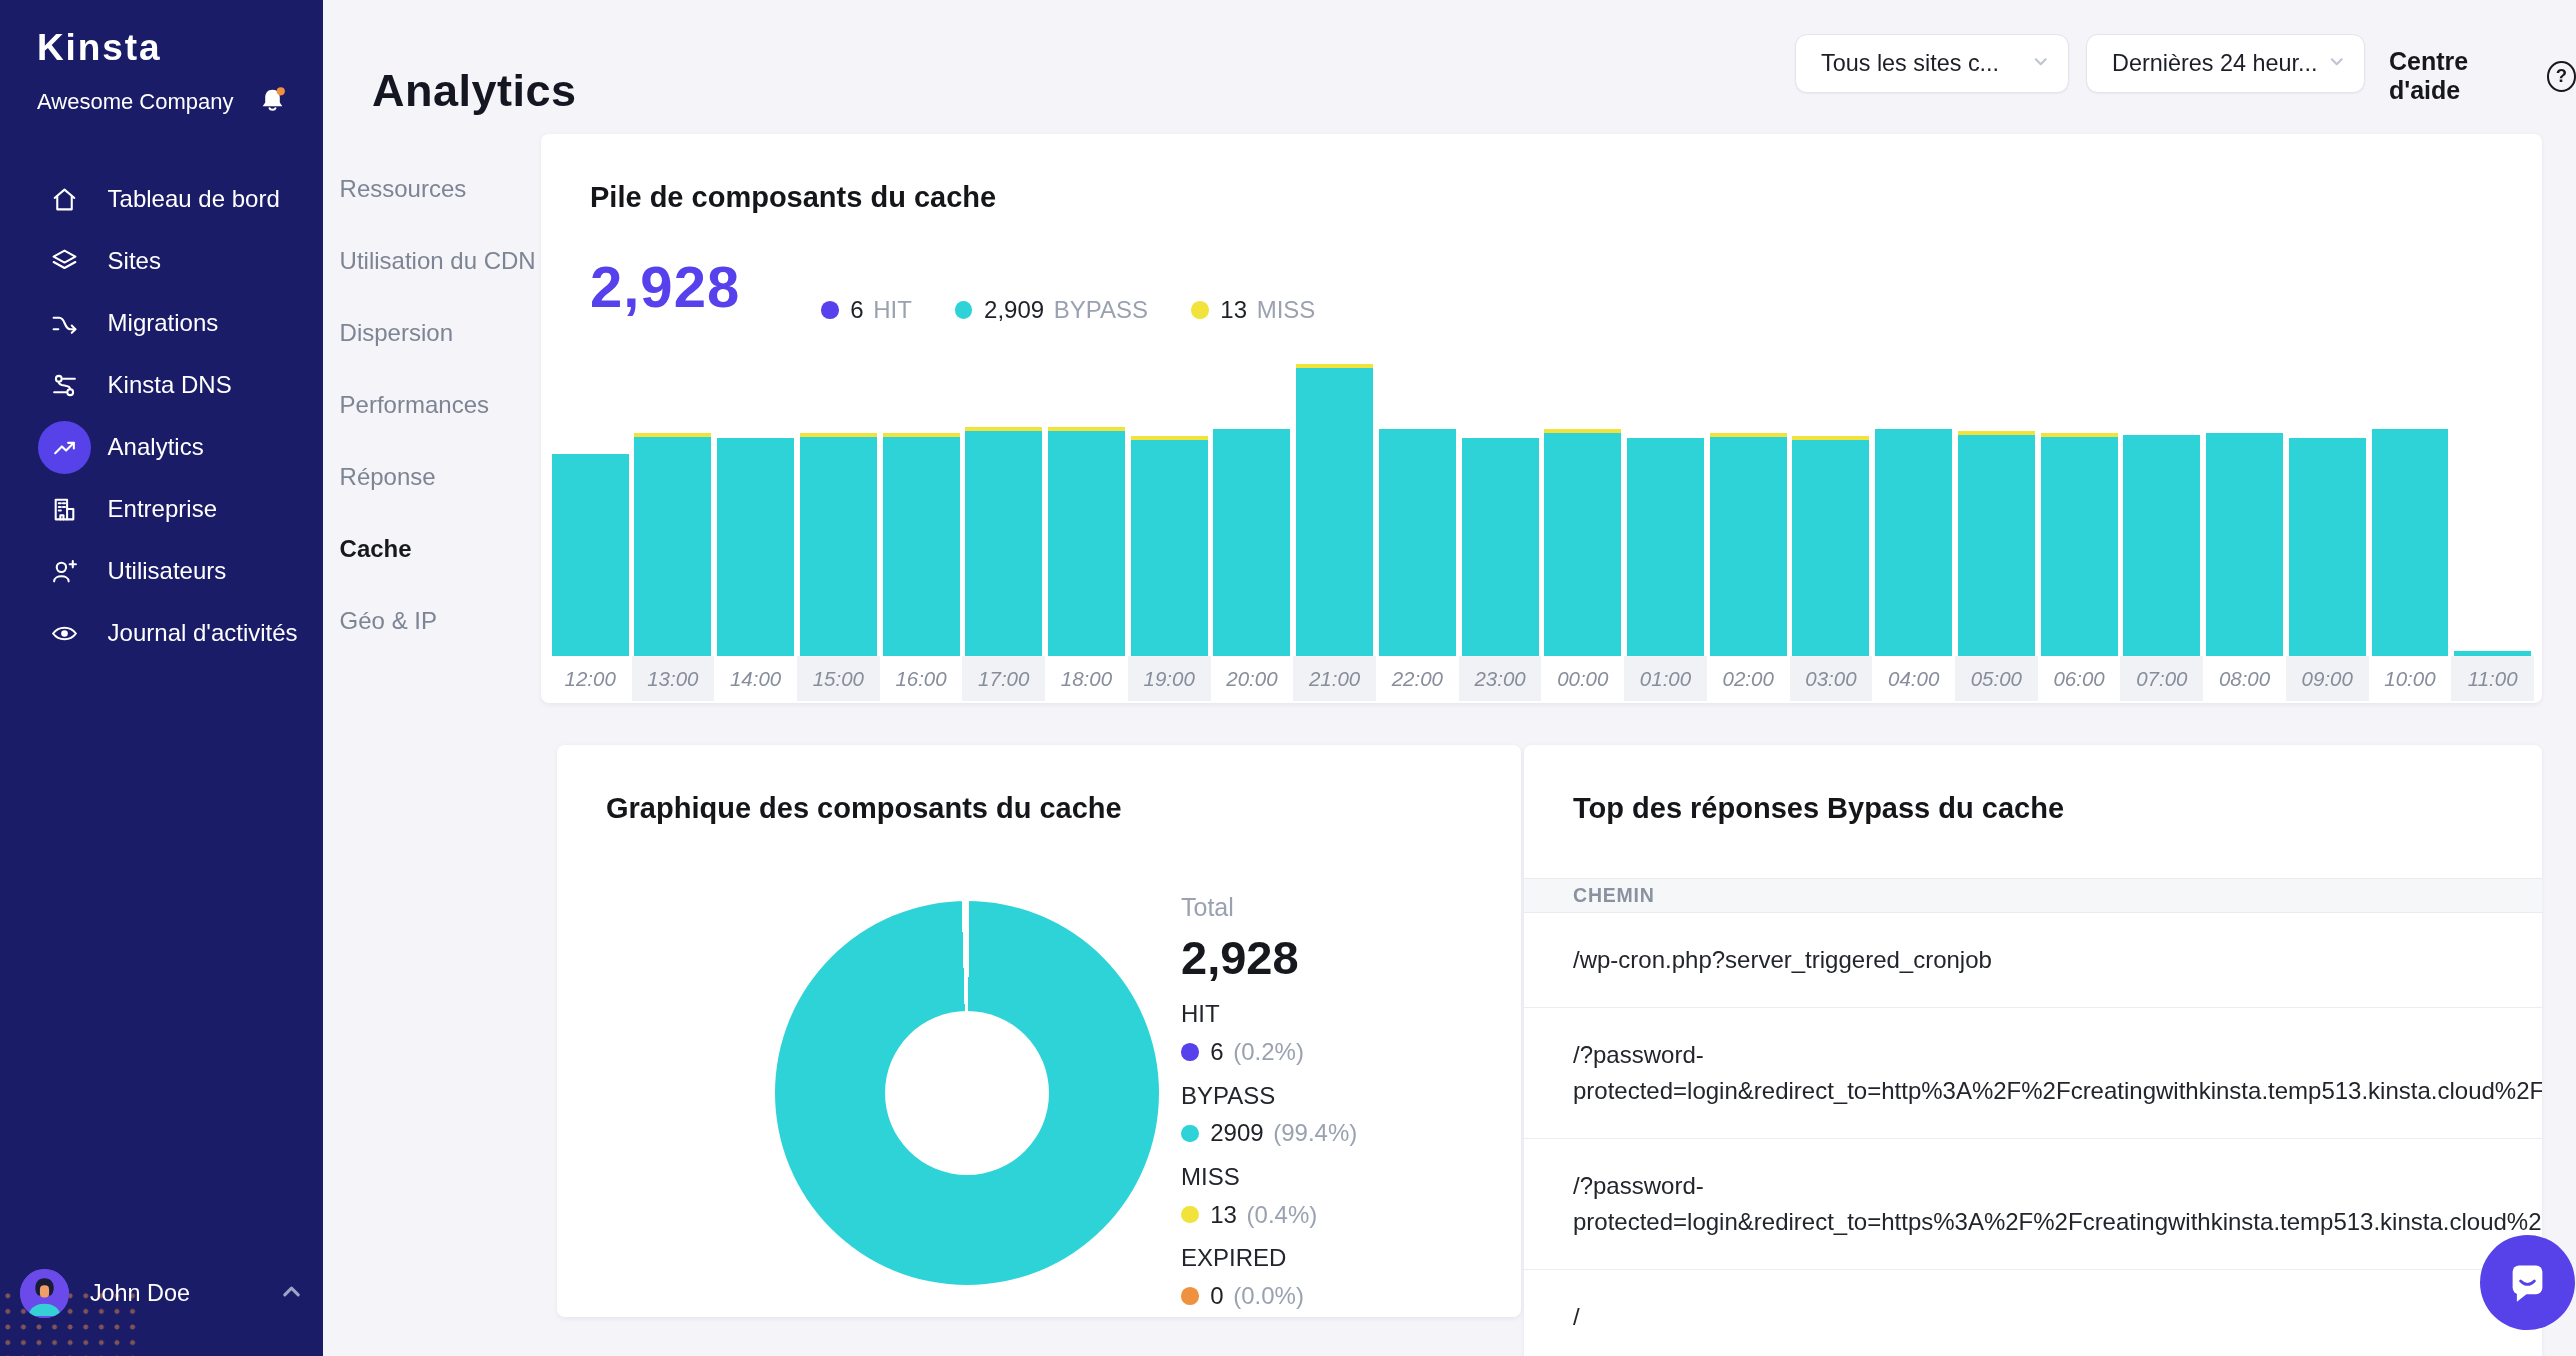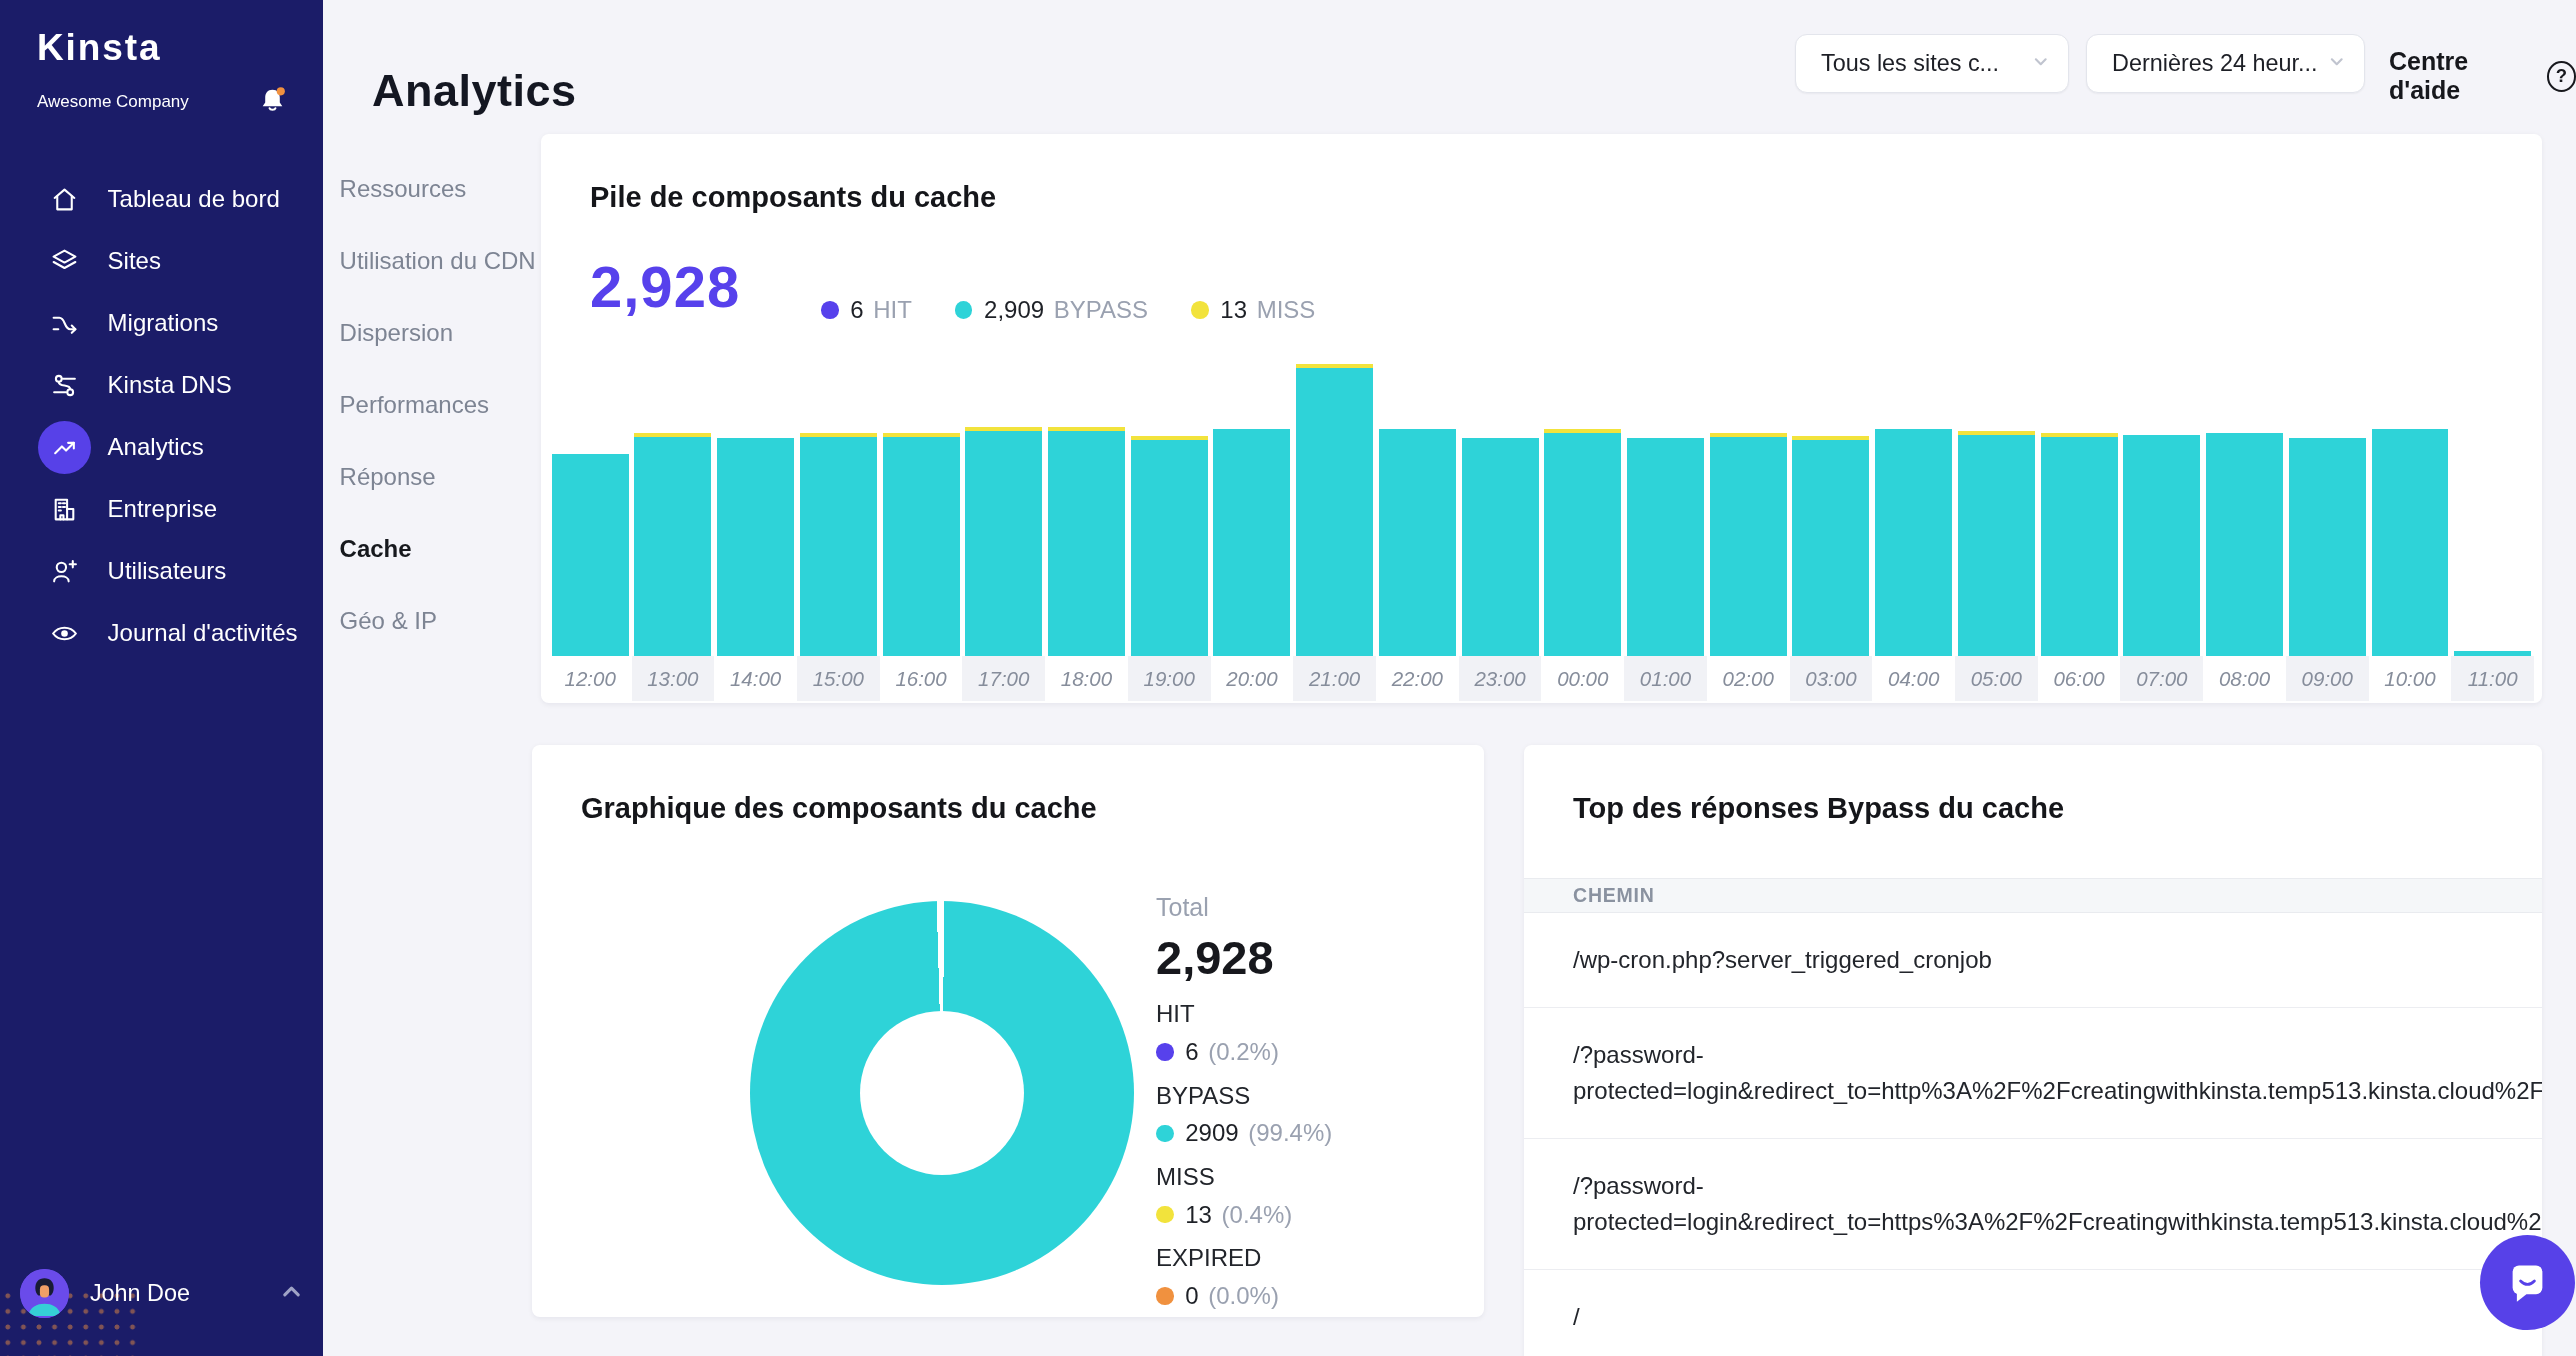--- a/index.html
+++ b/index.html
@@ -6,21 +6,21 @@
   body{
     width:2576px;height:1356px;position:relative;overflow:hidden;
     background:#f4f4f9;
     font-family:"Liberation Sans", sans-serif;
     color:#17181d;
   }
   
   .sidebar{position:absolute;left:0;top:0;width:323px;height:1356px;background:#1b1c68;z-index:5;}
   .logo{position:absolute;left:37px;top:27px;font-size:37px;font-weight:800;color:#fff;letter-spacing:1.9px;}
   .company-row{position:absolute;left:37px;top:82px;width:253px;height:39px;display:flex;align-items:center;justify-content:space-between;cursor:pointer;}
-  .company-name{font-size:17px;font-weight:500;color:#fff;}
+  .company-name{font-size:22px;font-weight:500;color:#fff;}
   .bell{position:relative;width:35px;height:35px;}
   .side-nav{position:absolute;left:0;top:168px;width:323px;}
   .nav-item{height:62px;display:flex;align-items:center;padding-left:38px;cursor:pointer;}
   .nav-ico{width:53px;height:53px;display:flex;align-items:center;justify-content:center;border-radius:50%;flex:0 0 53px;}
   .nav-ico.active{background:#5741E8;}
   .nav-svg{width:29px;height:29px;fill:none;stroke:#fff;stroke-width:2;stroke-linecap:round;stroke-linejoin:round;}
   .nav-label{margin-left:16.6px;font-size:24px;font-weight:500;color:#fff;}
   .user-row{position:absolute;left:19.5px;bottom:37px;width:284px;height:51px;display:flex;align-items:center;cursor:pointer;z-index:2;}
   .avatar{width:49px;height:49px;border-radius:50%;overflow:hidden;background:#6A4BEA;flex:0 0 49px;}
   .user-name{margin-left:21.4px;font-size:23.4px;font-weight:500;color:#fff;flex:1;}
@@ -55,21 +55,21 @@
   .lg-label{margin-left:9.7px;color:#9aa1b0;font-weight:500;}
   
   .chart-wrap{position:absolute;left:7.8px;right:7.8px;bottom:1.9px;}
   .bars-row{display:flex;align-items:flex-end;height:304px;}
   .bars-row .colbar{flex:1;padding:0 2.9px;display:flex;align-items:flex-end;}
   .bar{width:100%;display:flex;flex-direction:column;cursor:pointer;}
   .labels-row{display:flex;height:45px;}
   .labels-row .xlabel{flex:1;line-height:45px;text-align:center;font-size:20.5px;color:#868d9b;font-style:italic;}
   .labels-row .xlabel.alt{background:#f1f2f6;}
   
-  .card-pie{left:209px;top:745px;width:952px;height:572px;}
+  .card-pie{left:234px;top:745px;width:952px;height:572px;padding-left:12px;}
   .donut{position:absolute;left:218px;top:156px;width:384px;height:384px;border-radius:50%;cursor:pointer;}
   .donut::after{content:"";position:absolute;left:110px;top:110px;width:164px;height:164px;border-radius:50%;background:#fff;}
   .pie-legend{position:absolute;left:624px;top:148px;width:312px;}
   .pl-total-label{font-size:25px;color:#9aa1b0;}
   .pl-total{font-size:47px;font-weight:700;color:#17181d;margin:7.8px 0 11.7px;}
   .pl-name{font-size:24px;font-weight:500;color:#22252b;margin-top:15.6px;}
   .pl-row{display:flex;align-items:center;margin-top:9.7px;font-size:24px;}
   .pl-val{margin-left:11.7px;color:#1e2127;font-weight:500;}
   .pl-pct{margin-left:9.7px;color:#9aa1b0;}
   

